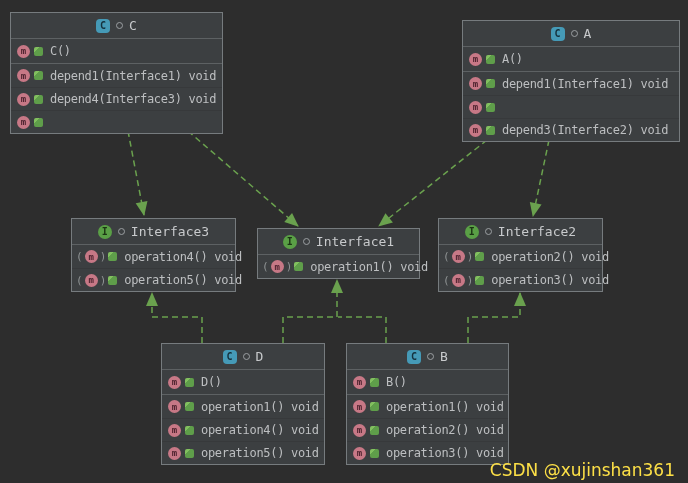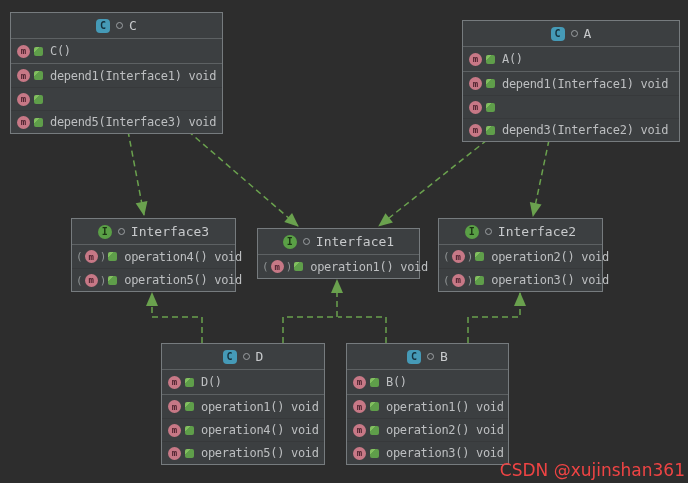--- a/index.html
+++ b/index.html
@@ -48,22 +48,22 @@
     display:inline-flex;align-items:center;justify-content:center;
   }
   .icon-mod{
     width:9px;height:9px;border-radius:2px;flex:none;margin-right:3px;
     background:linear-gradient(135deg,#82c05f 0 32%,#5f9e4a 32%);
     display:inline-block;
   }
   .paren{color:#8f9394;font-size:11px;flex:none;margin:0 -2px;}
 
   #watermark{
-    position:absolute;right:3px;bottom:3px;
-    font-family:"DejaVu Sans",sans-serif;font-size:17px;color:#ef4444;
+    position:absolute;right:13px;bottom:3px;
+    font-family:"DejaVu Sans",sans-serif;font-size:17px;color:#fde047;
   }
 </style>
 </head>
 <body>
 
 <div id="canvas">
   <svg id="edges-svg">
     <defs>
       <marker id="arrowhead" markerUnits="userSpaceOnUse" markerWidth="18" markerHeight="16" refX="14" refY="7" orient="auto">
         <path d="M1,1 L15,7 L1,13 z" fill="#6aa14e"></path>
@@ -94,25 +94,25 @@
       </div>
       <div class="section-methods">
         <div class="mrow">
           <span class="icon-method">m</span>
           <span class="icon-mod"></span>
           <span class="label">depend1(Interface1) void</span>
         </div>
         <div class="mrow">
           <span class="icon-method">m</span>
           <span class="icon-mod"></span>
-        </div>
-        <div class="mrow">
-          <span class="icon-method">m</span>
-          <span class="icon-mod"></span>
-          <span class="label">depend5(Interface3) void</span>
+          <span class="label">depend4(Interface3) void</span>
+        </div>
+        <div class="mrow">
+          <span class="icon-method">m</span>
+          <span class="icon-mod"></span>
         </div>
       </div>
     </div>
     <div class="uml-node" style="left: 462px; top: 20px; width: 218px;">
       <div class="node-header">
         <span class="icon-class">C</span>
         <span class="icon-ring"></span>
         <span class="node-title">A</span>
       </div>
       <div class="section-ctor">

